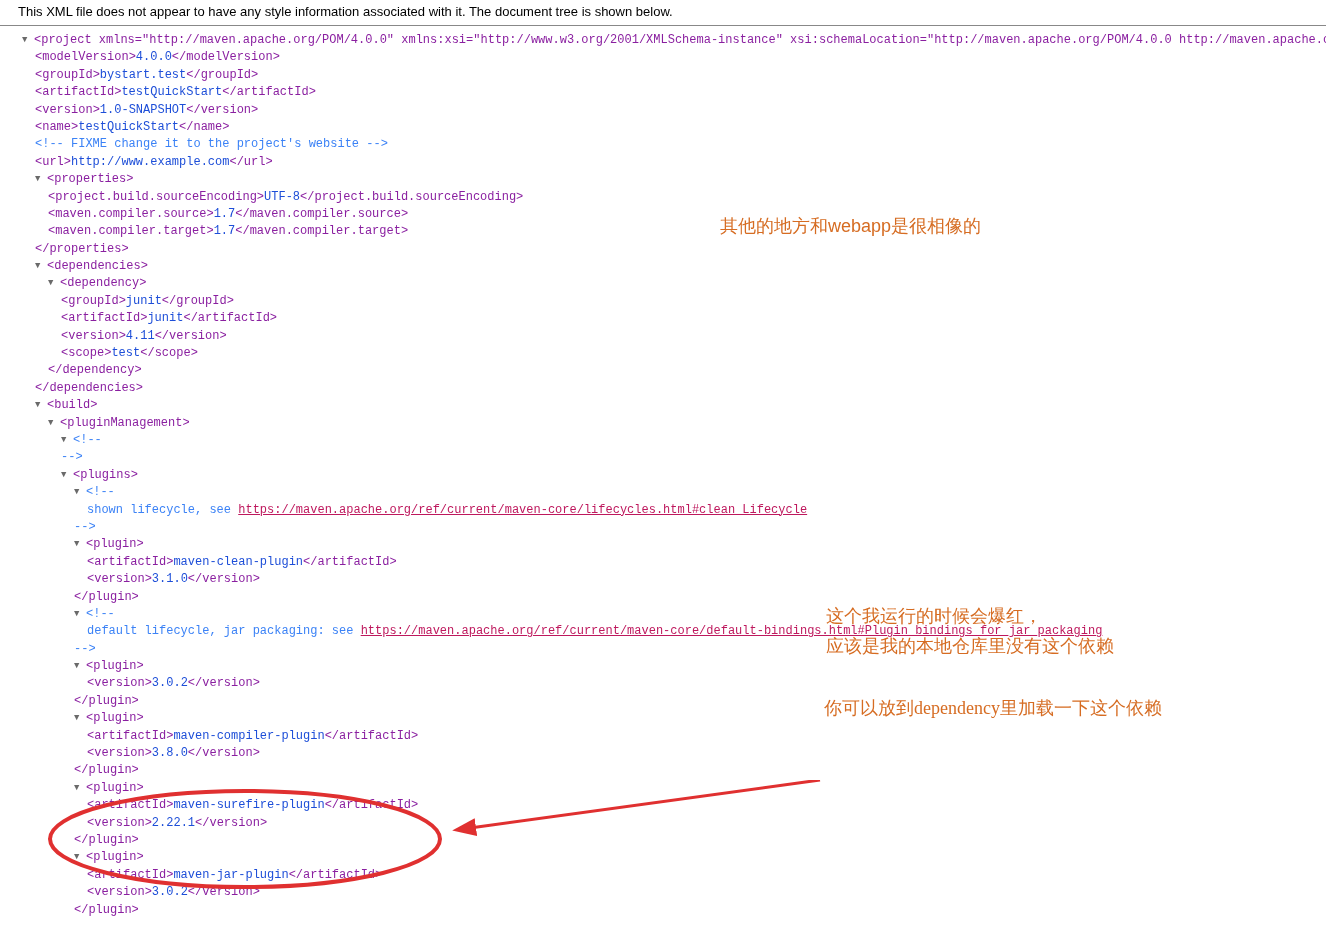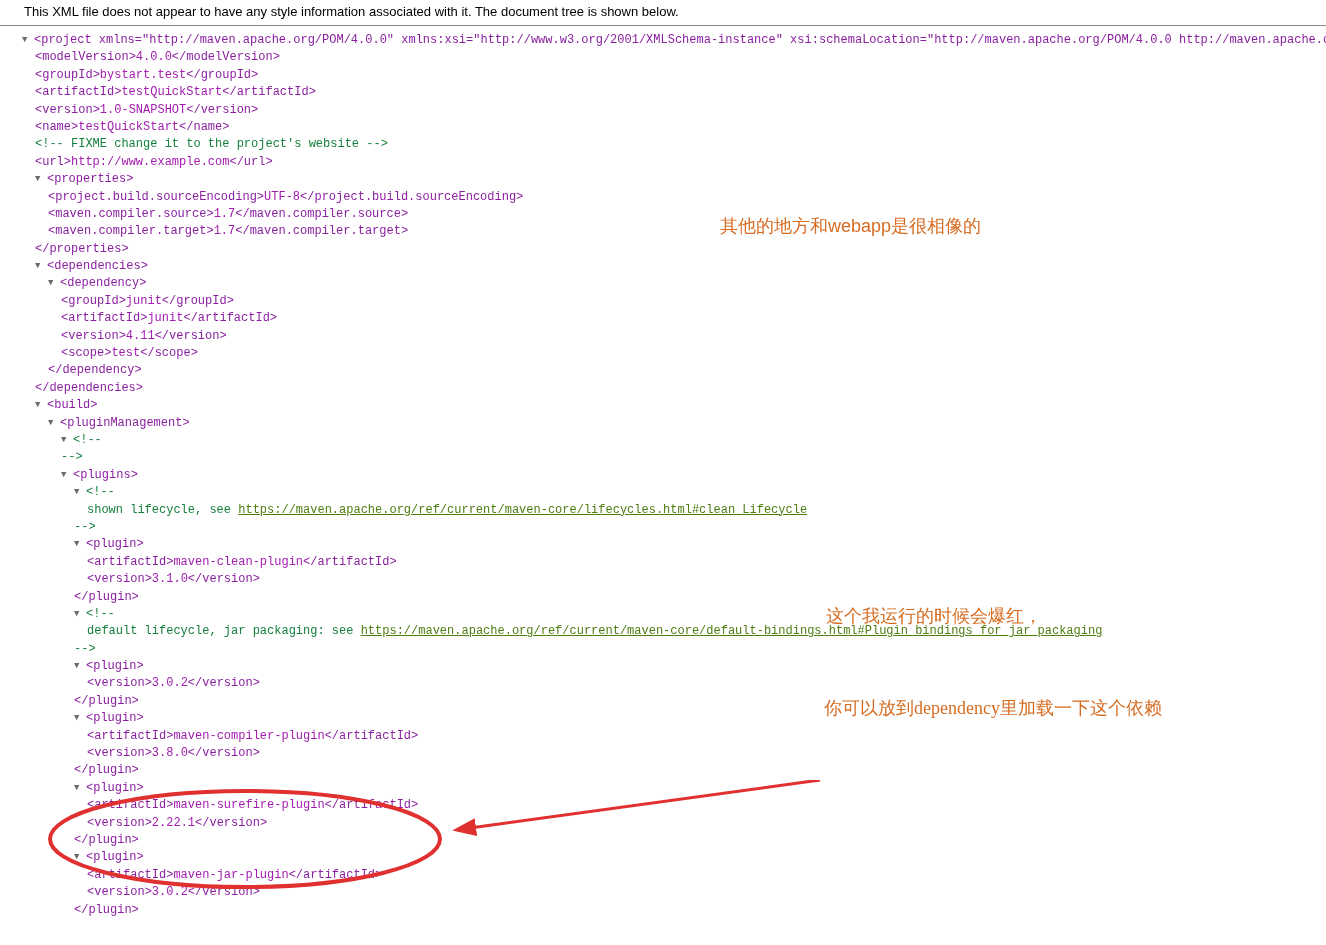--- a/index.html
+++ b/index.html
@@ -1,24 +1,24 @@
 <!DOCTYPE html>
 <html><head>
   <meta charset="utf-8">
   <style>
     * { box-sizing: border-box; margin: 0; padding: 0; }
     body { font-family: Arial, sans-serif; font-size: 12px; background: #fff; width: 1326px; }
-    .notice-bar { padding: 4px 10px 6px 24px; font-size: 13px; color: #000; border-bottom: 1px solid #888; }
+    .notice-bar { padding: 4px 10px 6px 18px; font-size: 13px; color: #000; border-bottom: 1px solid #888; }
     .tree { padding: 6px 0 8px 22px; font-family: SimSun, "Courier New", monospace; font-size: 12px; line-height: 1.45; }
     .line { white-space: nowrap; position: relative; }
     .toggle { color: #6a6a6a; font-size: 9px; display:inline-block; width:10px; margin-right:2px; cursor:pointer; user-select:none; vertical-align:1px; }
     .tag { color: #8a1fa0; }
-    .text { color: #a21caf; }
-    .link { color: #4d7c0f; text-decoration: underline; }
-    .comment { color: #15803d; }
+    .text { color: #1d4ed8; }
+    .link { color: #be185d; text-decoration: underline; }
+    .comment { color: #3b82f6; }
     .annot { position: absolute; color: #d66c22; font-family: "Microsoft YaHei", Arial, sans-serif; font-size: 18px; margin-top: 18px; }
     .annot1 { left: 720px; top: 196px; }
     .annot2 { left: 826px; top: 586px; }
     .annot3 { left: 826px; top: 616px; }
     .annot4 { left: 824px; top: 678px; font-family: Liberation Serif, serif; }
     .wrap { position: relative; }
     svg.ellipse { position:absolute; left: 40px; top: 782px; pointer-events:none; }
     svg.arrow { position:absolute; left: 450px; top: 780px; pointer-events:none; }
     .i1{padding-left:13px}.i2{padding-left:26px}.i3{padding-left:39px}.i4{padding-left:52px}.i5{padding-left:65px}
   </style>
@@ -89,20 +89,21 @@
 
   <div class="line i4"><span class="toggle">▼</span><span class="tag">&lt;<span>plugin</span>&gt;</span></div>
   <div class="line i5"><span class="tag">&lt;<span>artifactId</span>&gt;</span><span class="text">maven-jar-plugin</span><span class="tag">&lt;/<span>artifactId</span>&gt;</span></div>
   <div class="line i5"><span class="tag">&lt;<span>version</span>&gt;</span><span class="text">3.0.2</span><span class="tag">&lt;/<span>version</span>&gt;</span></div>
   <div class="line i4"><span class="tag">&lt;/plugin&gt;</span></div>
 
 </div>
 
 <div class="annot annot1">其他的地方和webapp是很相像的</div>
 <div class="annot annot2">这个我运行的时候会爆红，</div>
+<div class="annot annot3">应该是我的本地仓库里没有这个依赖</div>
 <div class="annot annot4">你可以放到dependency里加载一下这个依赖</div>
 
 <svg class="ellipse" width="440" height="120">
   <ellipse cx="205" cy="57" rx="195" ry="48" fill="none" stroke="#e03030" stroke-width="4"></ellipse>
 </svg>
 <svg class="arrow" width="390" height="70">
   <defs>
         <marker id="ah" markerWidth="10" markerHeight="10" refX="2" refY="3" orient="auto">
           <path d="M0,0 L0,6 L8,3 z" fill="#e03030"></path>
         </marker>

